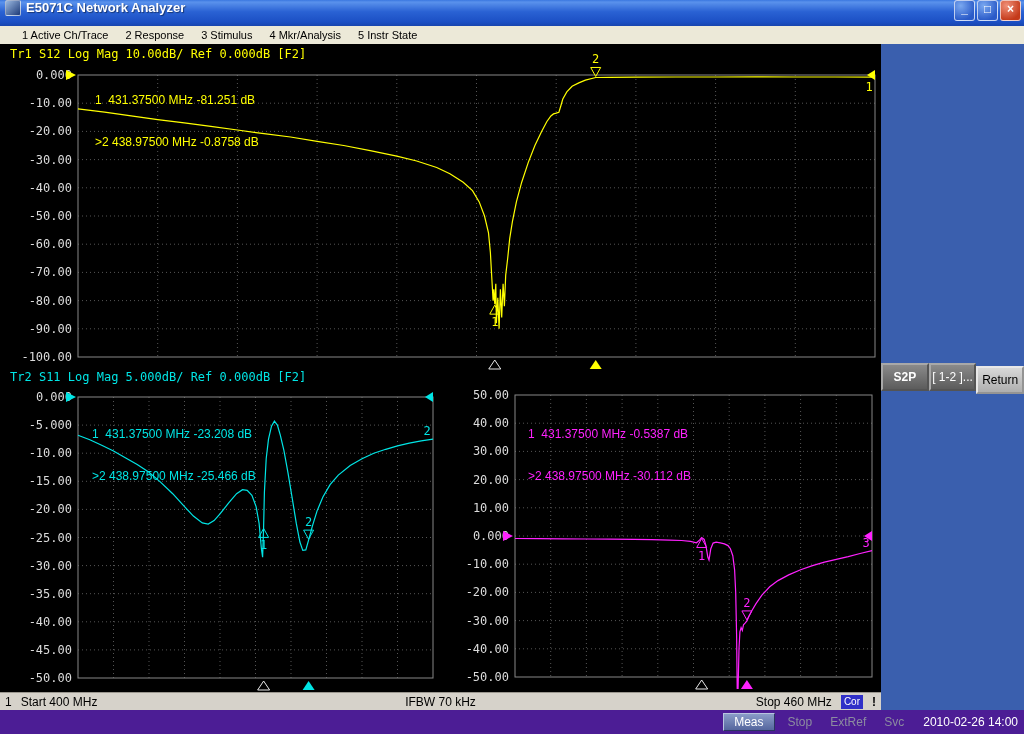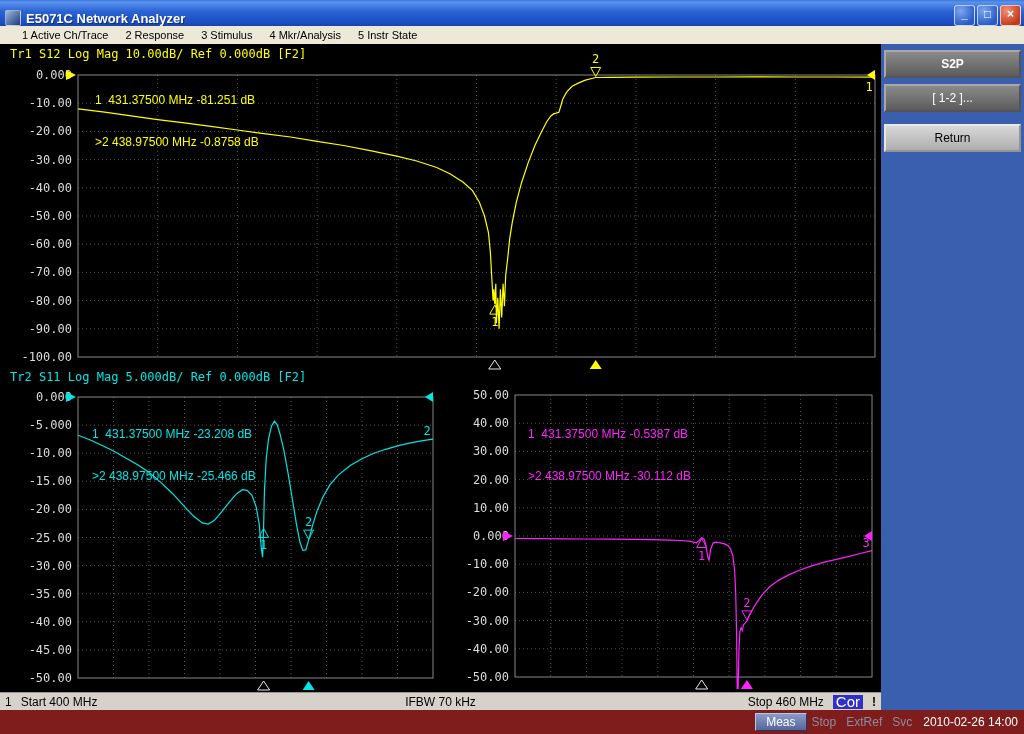--- a/index.html
+++ b/index.html
@@ -1,53 +1,53 @@
 <!DOCTYPE html>
 <html><head>
 <meta charset="utf-8">
 <style>
   *{box-sizing:border-box;margin:0;padding:0}
   html,body{width:1024px;height:734px;overflow:hidden}
   body{position:relative;background:#000;font-family:"Liberation Sans",sans-serif}
 
   .titlebar{position:absolute;left:0;top:0;width:1024px;height:26px;
     background:linear-gradient(180deg,#3a77e0 0%,#5a92ec 8%,#2a62d4 45%,#1b4fc4 85%,#1845ae 100%);
-    display:flex;align-items:flex-end;padding:0 3px 0 5px}
+    display:flex;align-items:flex-start;padding:0 3px 0 5px}
   .app-icon{width:16px;height:16px;border-radius:2px;background:linear-gradient(135deg,#9ab8e0,#1d3a77);border:1px solid rgba(255,255,255,.5);margin-right:5px}
   .title-text{color:#fff;font-weight:bold;font-size:13px;text-shadow:1px 1px 1px rgba(0,0,0,.45);flex:1}
   .winbtn{width:21px;height:21px;margin-left:2px;border-radius:3px;border:1px solid rgba(255,255,255,.7);
     color:#fff;font-size:12px;font-weight:bold;line-height:17px;text-align:center;cursor:default}
   .btn-blue{background:radial-gradient(circle at 30% 25%,#7aa8f0,#2a5ac8 75%)}
   .btn-close{background:radial-gradient(circle at 30% 25%,#f09078,#c43a1a 75%)}
 
   .menubar{position:absolute;left:0;top:26px;width:1024px;height:18px;background:#ece9d8;
     display:flex;align-items:center;gap:17px;padding-left:22px;font-size:11px;color:#000}
 
   .screen{position:absolute;left:0;top:44px;width:881px;height:648px;background:#000;overflow:hidden}
   #charts{position:absolute;left:0;top:0;z-index:1}
   .chart-header{position:absolute;z-index:2;font-family:"DejaVu Sans Mono",monospace;font-size:12px;white-space:pre;cursor:default}
   .readout{position:absolute;z-index:2;font-family:Liberation Sans, sans-serif;font-size:12px;line-height:14px;white-space:pre}
 
   .sidebar{position:absolute;left:881px;top:44px;width:143px;height:666px;background:#3a5fae;
-    display:flex;flex-direction:column;align-items:center;padding-top:6px}
+    display:flex;flex-direction:row;align-items:center;padding-top:6px}
   .softkey{width:137px;height:28px;font-size:12px;font-family:"Liberation Sans",sans-serif;margin-bottom:6px;cursor:default}
   .sk-title{background:linear-gradient(#8a8a8a,#5c5c5c);color:#fff;font-weight:bold;border:2px outset #a8a8a8}
   .sk-item{background:linear-gradient(#8a8a8a,#5c5c5c);color:#fff;border:2px outset #a8a8a8}
   .sk-return{background:linear-gradient(#d8d8d8,#aeaeae);color:#000;border:2px outset #e8e8e8;margin-top:6px}
 
   .statusbar{position:absolute;left:0;top:692px;width:881px;height:18px;background:#d6d2ca;border-top:1px solid #9a968e;
     display:flex;align-items:center;font-size:12px;color:#000;padding:0 5px}
   .sb-ch{margin-right:9px}
   .sb-center{position:absolute;left:0;right:0;text-align:center}
   .sb-right{margin-left:auto;display:flex;align-items:center;gap:9px;position:relative;z-index:1}
-  .sb-cor{background:#3030c8;color:#fff;padding:0 3px;font-size:15px;line-height:14px}
+  .sb-cor{background:#3030c8;color:#fff;padding:0 3px;font-size:10px;line-height:14px}
   .sb-alert{font-weight:bold}
 
-  .taskbar{position:absolute;left:0;top:710px;width:1024px;height:24px;background:#7f1d1d;
-    display:flex;align-items:center;justify-content:flex-end;gap:0;padding-right:6px;font-size:12px}
+  .taskbar{position:absolute;left:0;top:710px;width:1024px;height:24px;background:#4c1d95;
+    display:flex;align-items:center;justify-content:flex-end;gap:8px;padding-right:6px;font-size:12px}
   .tb-meas{background:linear-gradient(#8a9cc8,#55669e);border:1px solid;border-color:#b8c4e0 #2a3560 #2a3560 #b8c4e0;
     color:#fff;height:18px;padding:0 10px;font-size:12px;cursor:default}
   .tb-dim{color:#8c8ca0;padding:0 5px;cursor:default}
   .tb-clock{color:#fff;margin-left:6px}
 </style>
 </head>
 <body>
 
 <div class="titlebar">
   <div class="app-icon"></div>

